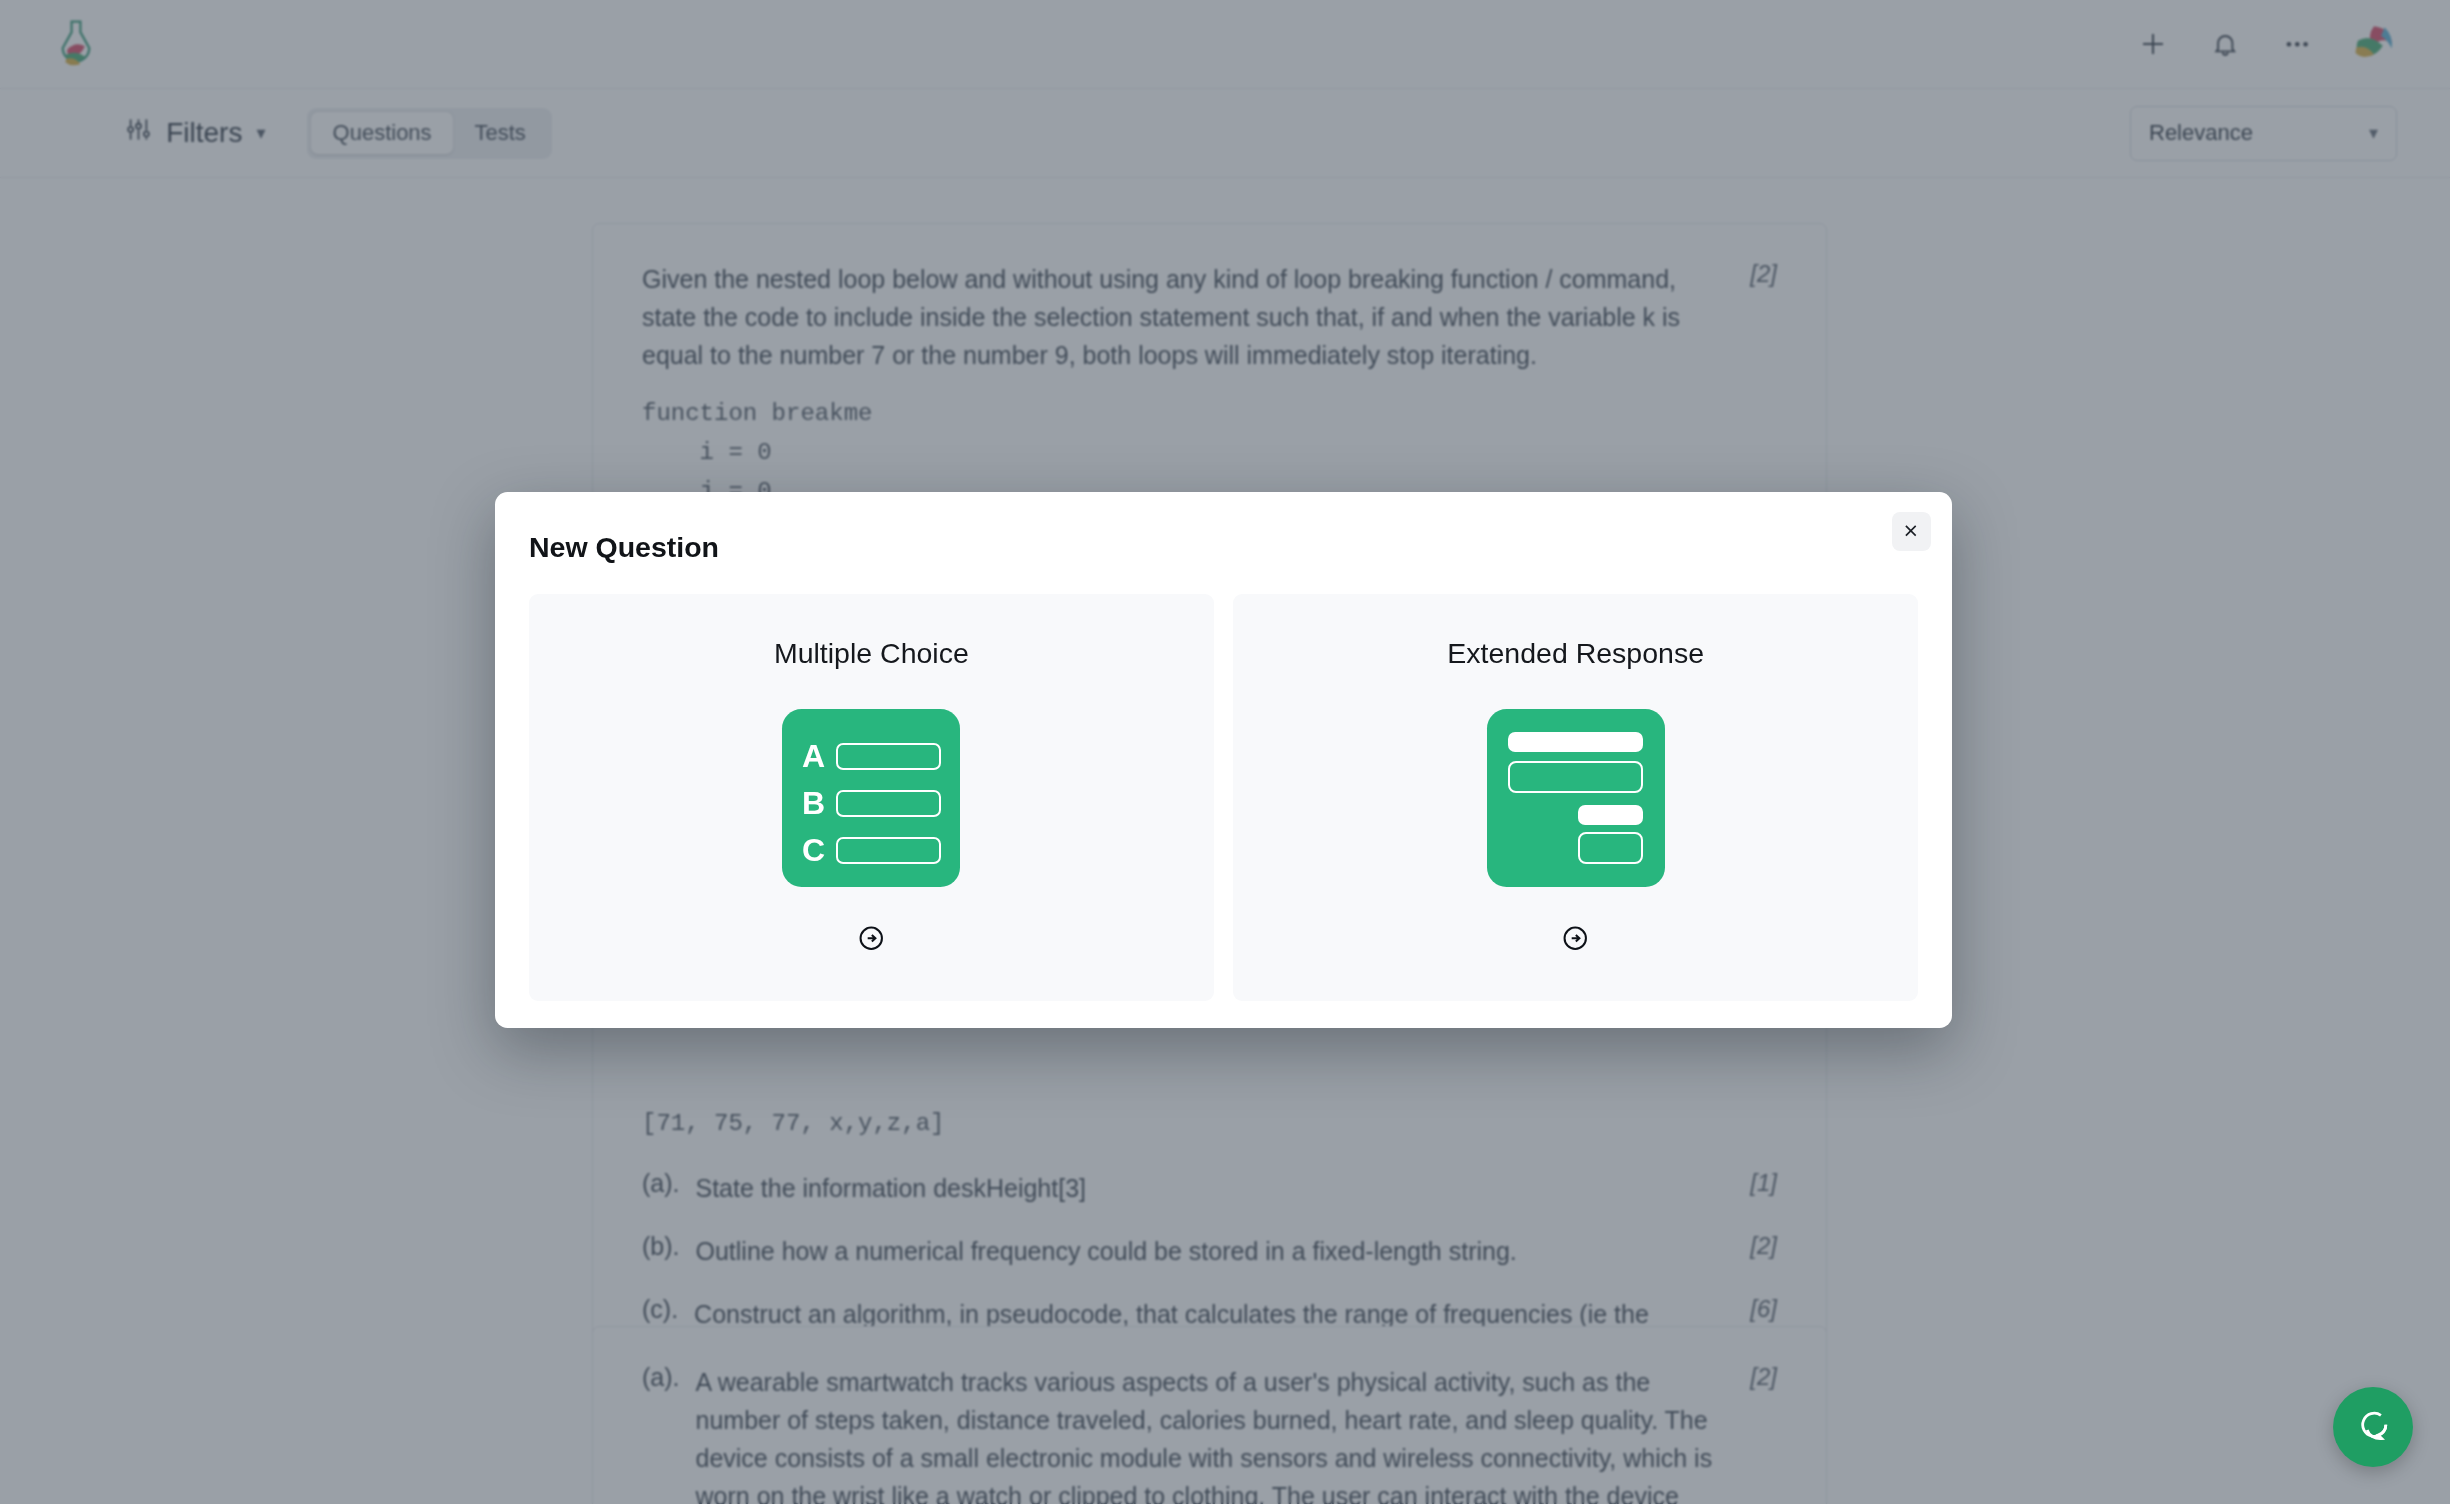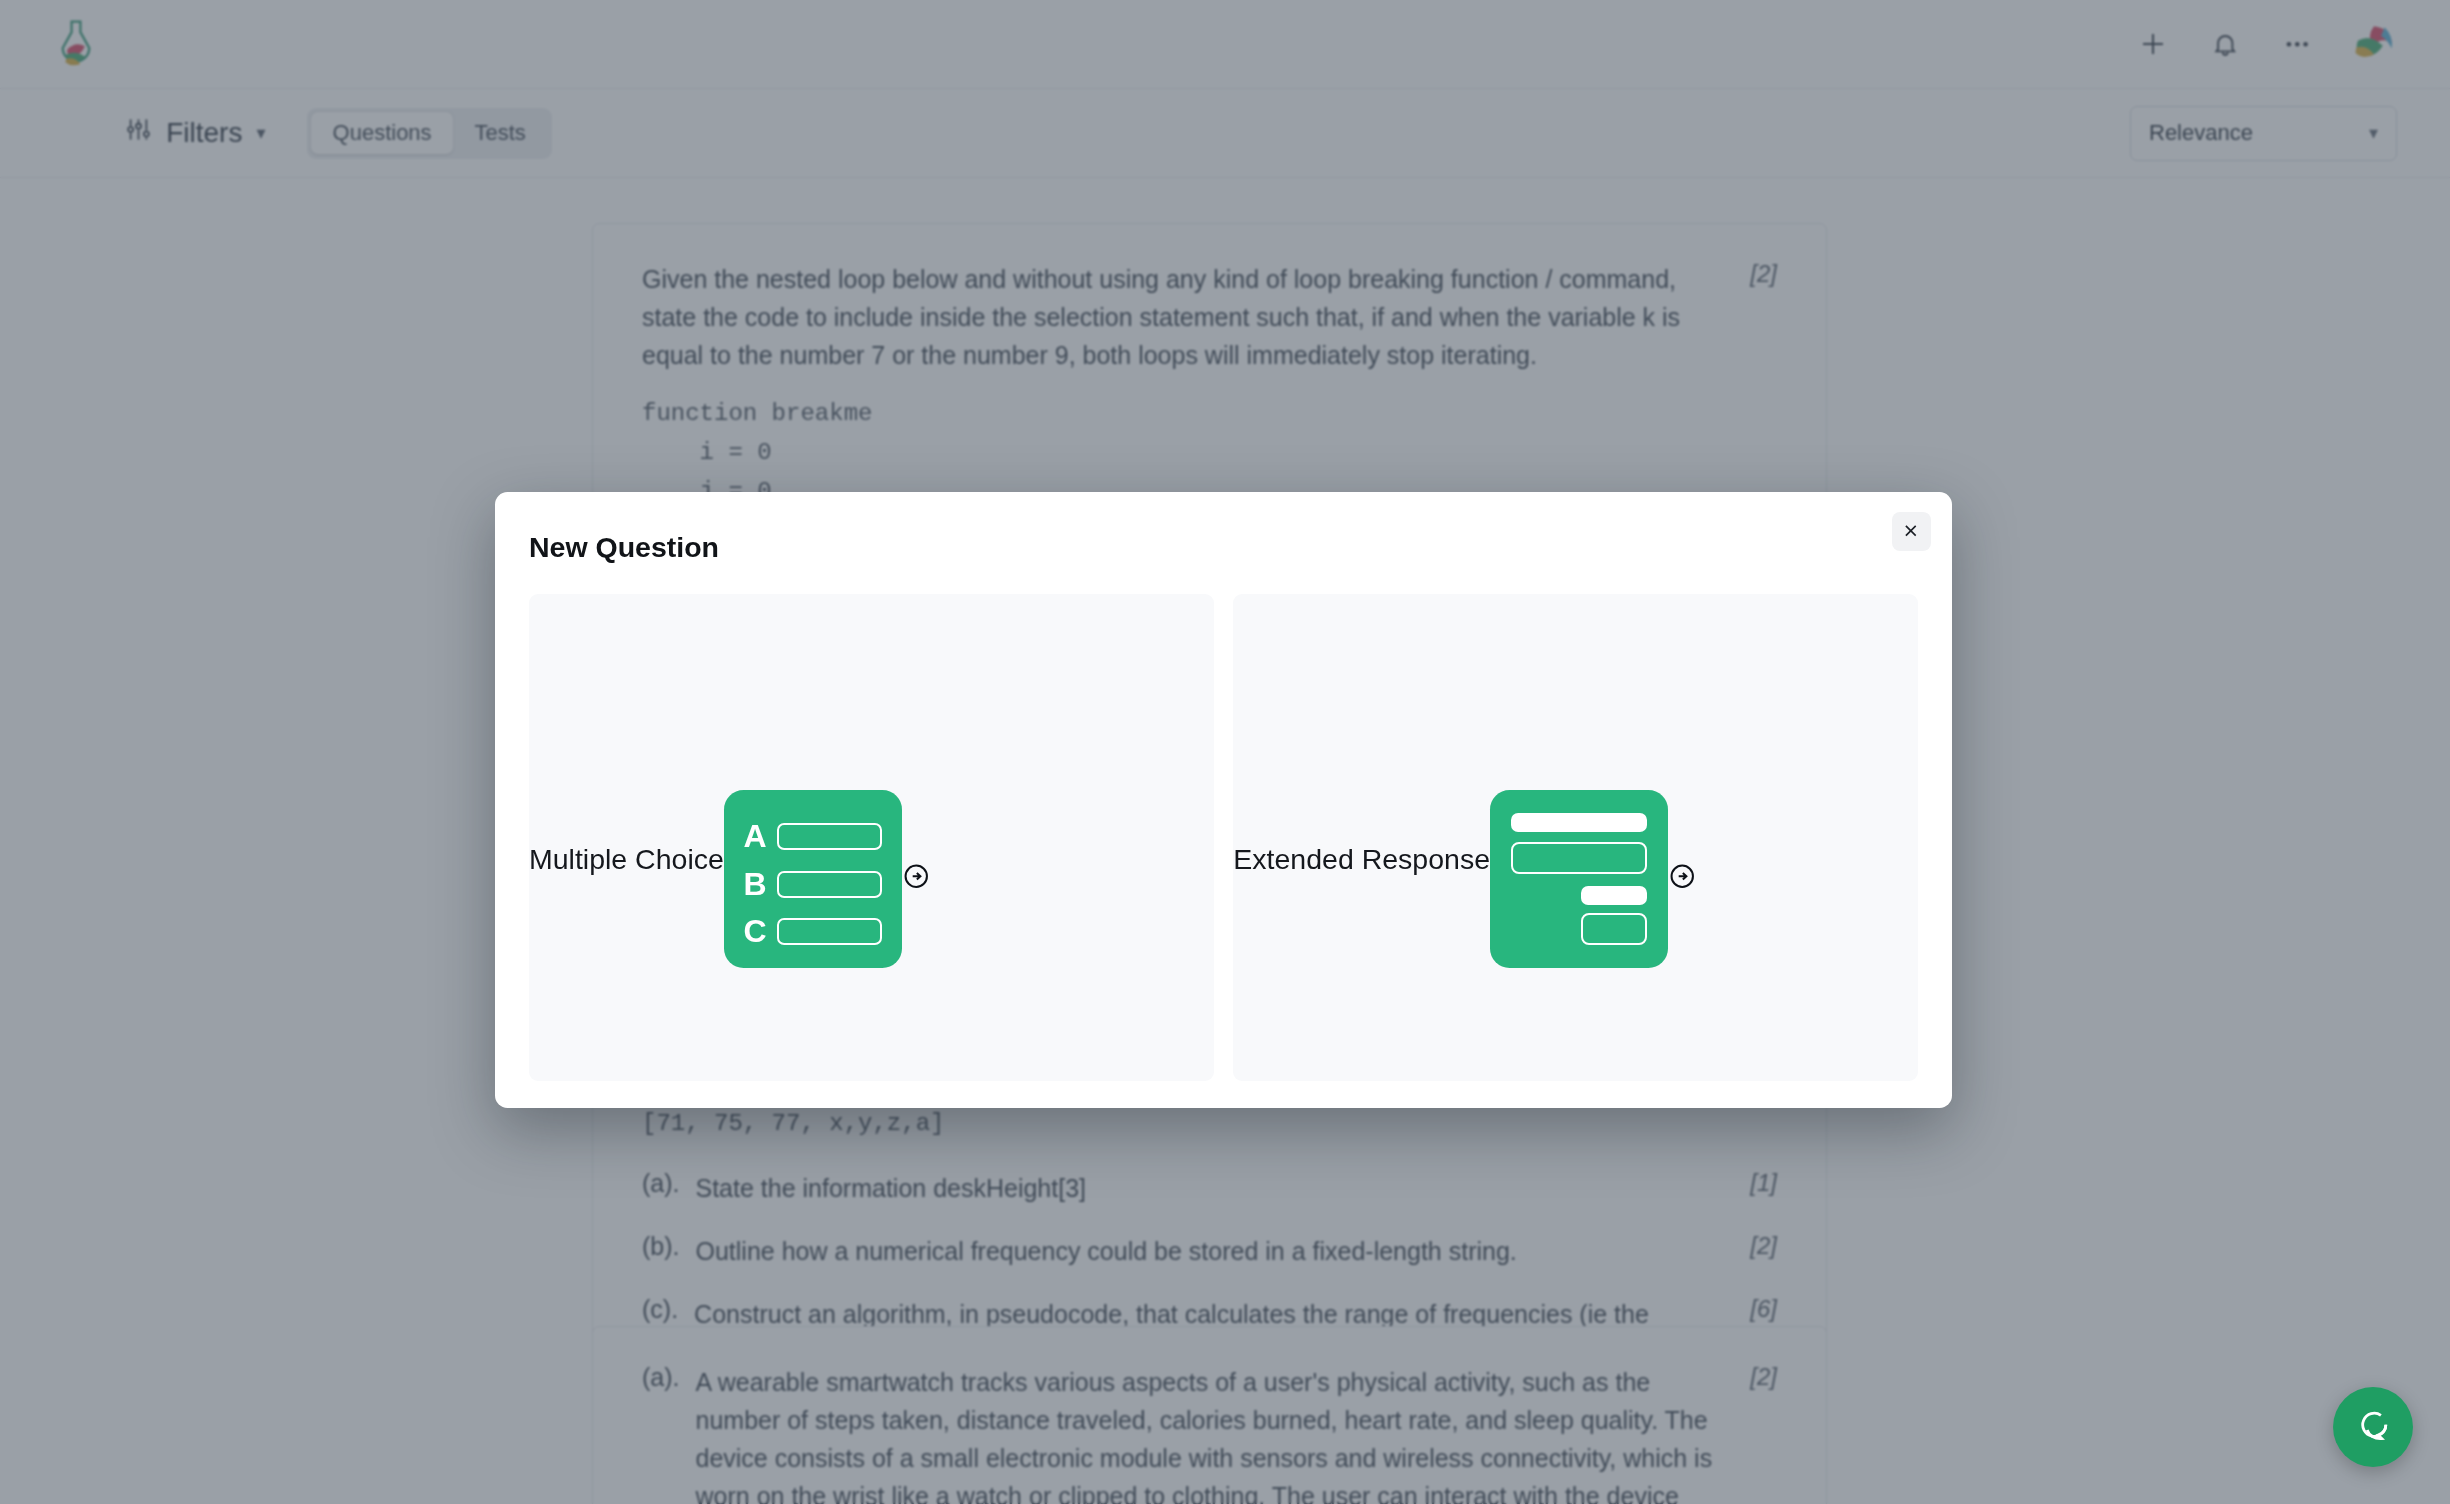--- a/index.html
+++ b/index.html
@@ -82,41 +82,41 @@
   .meta-actions { margin-left: auto; display: flex; gap: 30px; color: #7b8390; }
 
   
   #dimmer {
     position: absolute; inset: 0; background: rgba(62,72,86,.52);
     backdrop-filter: blur(0.9px);
   }
 
   
   #modal {
-    position: absolute; left: 495px; top: 492px; width: 1457px; height: 616px;
+    position: absolute; left: 495px; top: 492px; width: 1457px; height: 536px;
     background: #ffffff; border-radius: 12.5px;
     box-shadow: 0 21.4px 62px rgba(15,22,33,.34);
   }
   .modal-title {
     position: absolute; left: 34px; top: 39px;
     font-size: 28.5px; font-weight: bold; color: #111418;
   }
   .modal-close {
     position: absolute; right: 21.4px; top: 19.6px;
     width: 39px; height: 39px; border-radius: 8px; background: #f1f2f4;
     display: flex; align-items: center; justify-content: center;
     color: #1b1f25; border: none; cursor: pointer;
   }
   .cards {
     position: absolute; left: 34px; right: 34px; top: 102px; bottom: 27px;
     display: flex; gap: 19.6px;
   }
   .qtype-card {
     flex: 1; background: #f8f9fb; border-radius: 9px;
-    display: flex; align-items: center;
+    display: flex; flex-direction: column; align-items: center;
     padding-top: 43px; cursor: pointer;
   }
   .qtype-title { font-size: 28.5px; color: #15181d; }
   .qtype-icon {
     width: 178px; height: 178px; border-radius: 19.6px; background: #28b67e;
     margin-top: 39px; position: relative;
   }
   .qtype-go { margin-top: 37px; color: #0d1117; }
 
   

